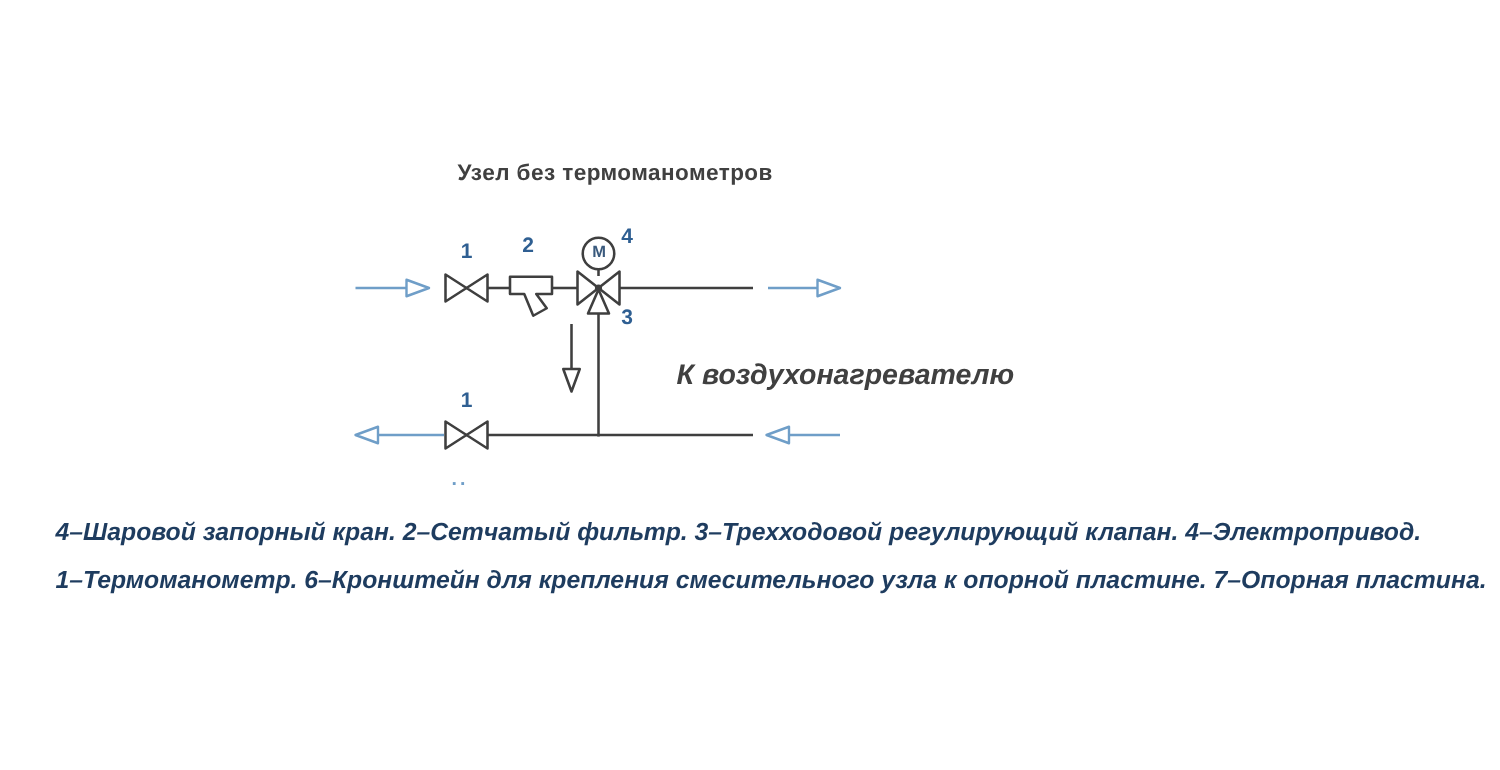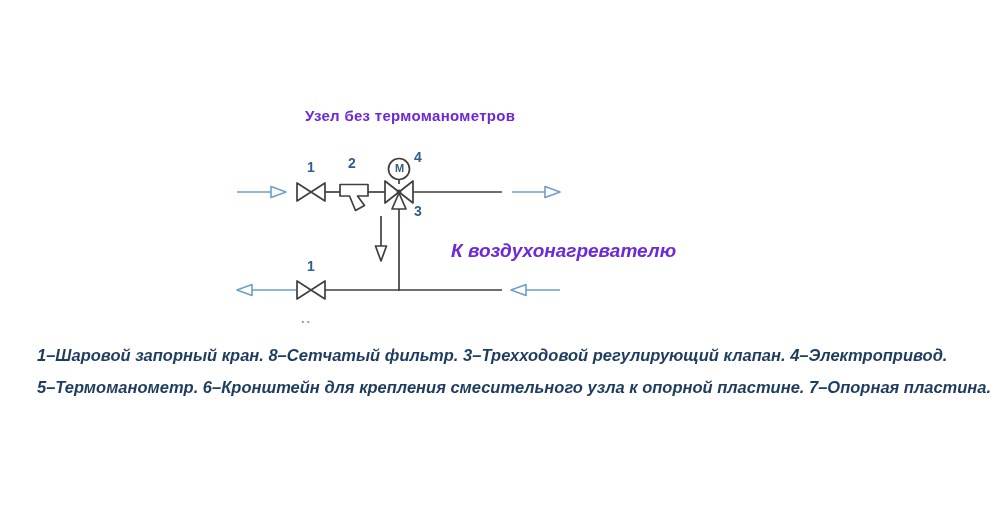--- a/index.html
+++ b/index.html
@@ -16,21 +16,21 @@
     overflow: hidden;
   }
   .schematic {
     position: absolute;
     left: 0;
     top: 0;
   }
   .txt {
     position: absolute;
     white-space: nowrap;
-    color: #6d28d9;
+    color: #404040;
   }
   .title {
     left: 305px;
     top: 107px;
     font-size: 15px;
     font-weight: 700;
     letter-spacing: 0.3px;
   }
   .num-label {
     font-size: 14px;
@@ -148,16 +148,16 @@
   <div class="txt num-label lbl-actuator">4</div>
   <div class="txt num-label lbl-threeway">3</div>
   <div class="txt num-label lbl-valve-bottom">1</div>
 
   <div class="txt actuator-letter">M</div>
 
   <div class="txt annotation">К воздухонагревателю</div>
 
   <div class="txt dots-mark">..</div>
 
-  <div class="txt legend-line legend-line-1">1–Шаровой запорный кран. 8–Сетчатый фильтр. 3–Трехходовой регулирующий клапан. 4–Электропривод.</div>
-  <div class="txt legend-line legend-line-2">5–Термоманометр. 6–Кронштейн для крепления смесительного узла к опорной пластине. 7–Опорная пластина.</div>
+  <div class="txt legend-line legend-line-1">4–Шаровой запорный кран. 2–Сетчатый фильтр. 3–Трехходовой регулирующий клапан. 4–Электропривод.</div>
+  <div class="txt legend-line legend-line-2">1–Термоманометр. 6–Кронштейн для крепления смесительного узла к опорной пластине. 7–Опорная пластина.</div>
 
 </div>
 
 </body></html>

